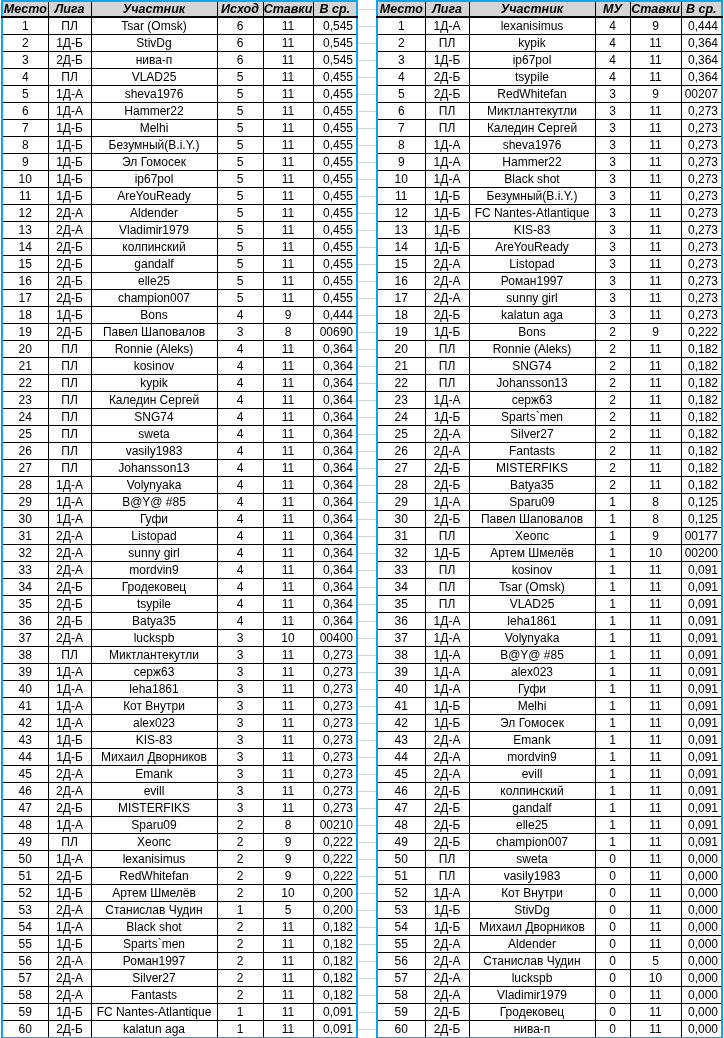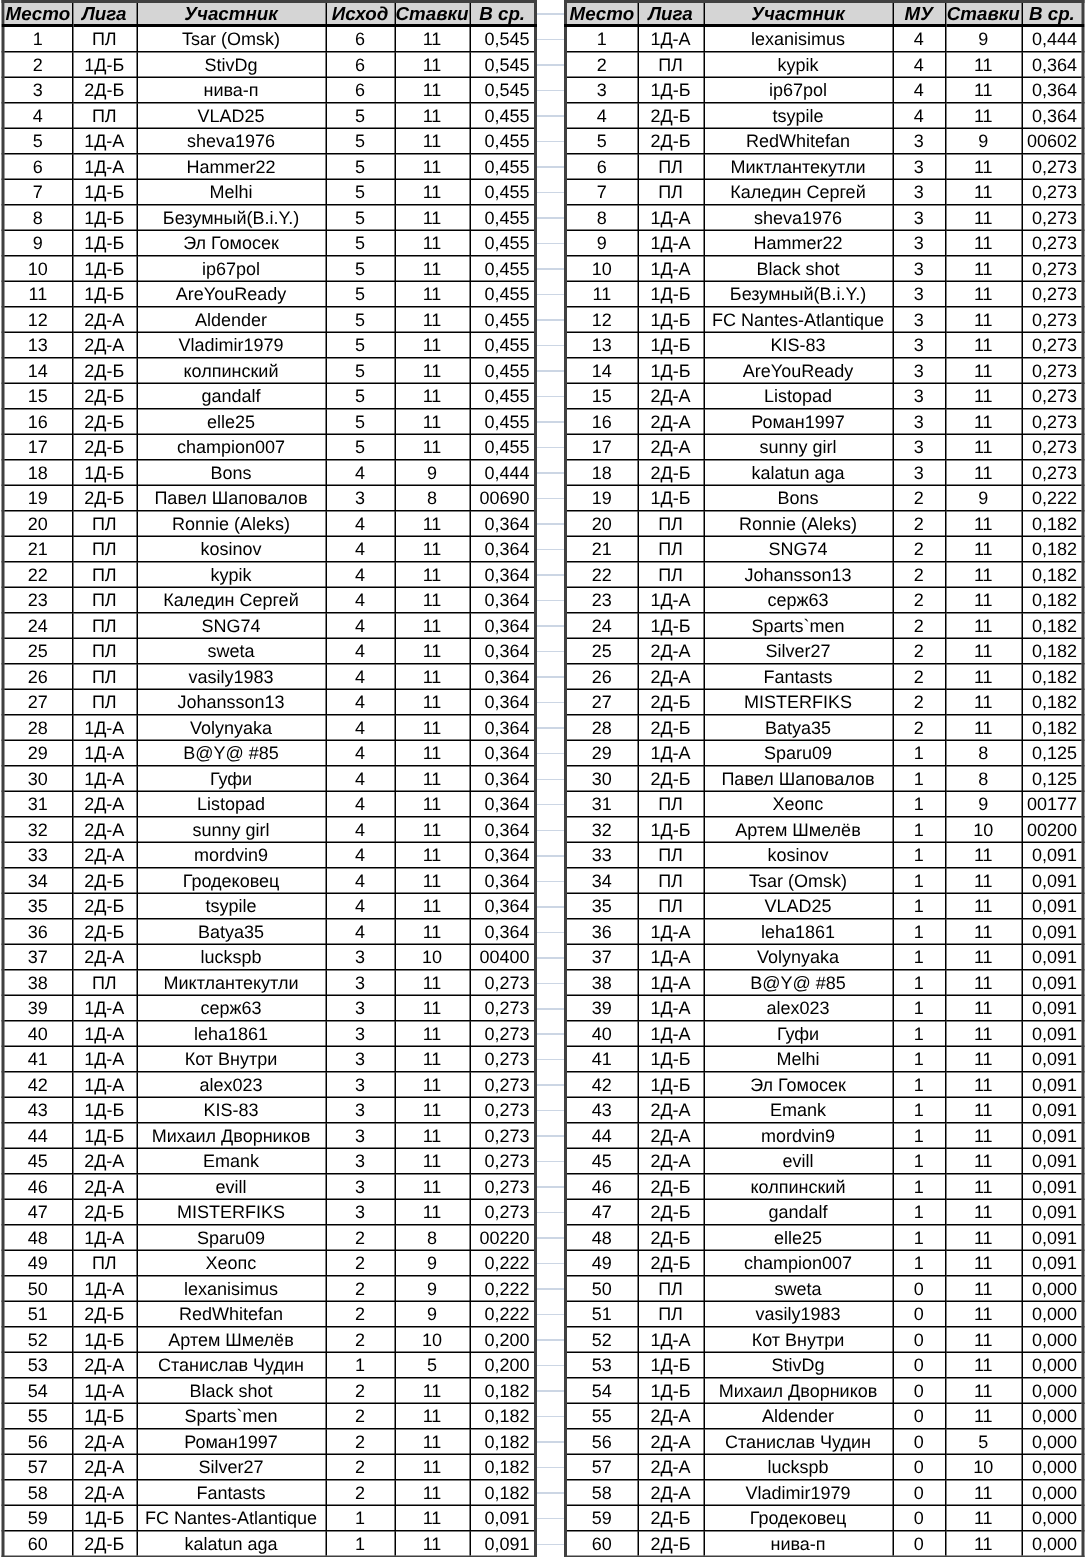--- a/index.html
+++ b/index.html
@@ -27,21 +27,21 @@
       transparent 0px, transparent 9px,
       #ccd6e4 9px, #ccd6e4 10px,
       transparent 10px, transparent 17px
     );
   }
   table.rank-table {
     position: absolute;
     top: 0;
     border-collapse: collapse;
     table-layout: fixed;
-    border: 2px solid #404040;
+    border: 2px solid #0ea5e9;
   }
   table.rank-table.left  { left: 1px; }
   table.rank-table.right { left: 376px; }
   .rank-table th {
     background: #d5d5d5;
     font-weight: bold;
     font-style: italic;
     font-size: 12.5px;
     line-height: 13px;
     height: 14px;
@@ -468,21 +468,21 @@
         <td>3</td>
         <td>11</td>
         <td class="num-right">0,273</td>
       </tr>
       <tr>
         <td>48</td>
         <td>1Д-А</td>
         <td>Sparu09</td>
         <td>2</td>
         <td>8</td>
-        <td class="num-right">00220</td>
+        <td class="num-right">00210</td>
       </tr>
       <tr>
         <td>49</td>
         <td>ПЛ</td>
         <td>Хеопс</td>
         <td>2</td>
         <td>9</td>
         <td class="num-right">0,222</td>
       </tr>
       <tr>
@@ -627,21 +627,21 @@
         <td>4</td>
         <td>11</td>
         <td class="num-right">0,364</td>
       </tr>
       <tr>
         <td>5</td>
         <td>2Д-Б</td>
         <td>RedWhitefan</td>
         <td>3</td>
         <td>9</td>
-        <td class="num-right">00602</td>
+        <td class="num-right">00207</td>
       </tr>
       <tr>
         <td>6</td>
         <td>ПЛ</td>
         <td>Миктлантекутли</td>
         <td>3</td>
         <td>11</td>
         <td class="num-right">0,273</td>
       </tr>
       <tr>

